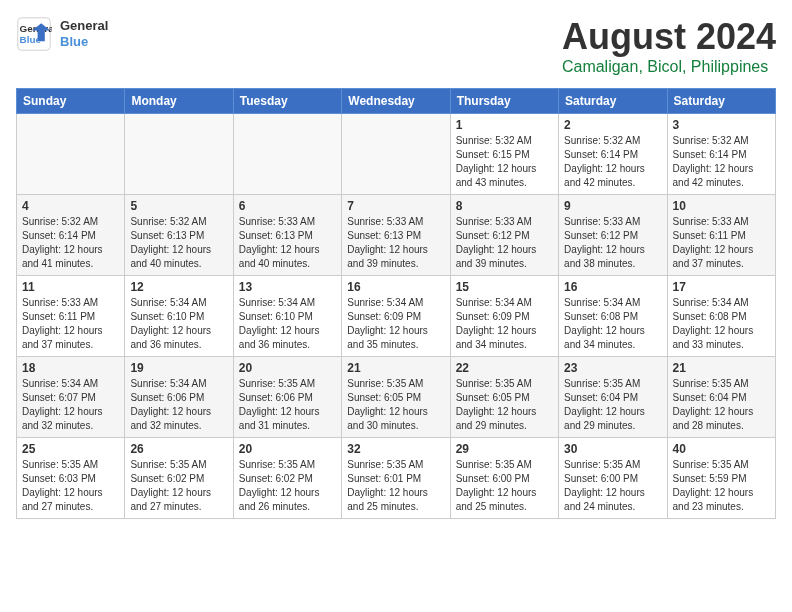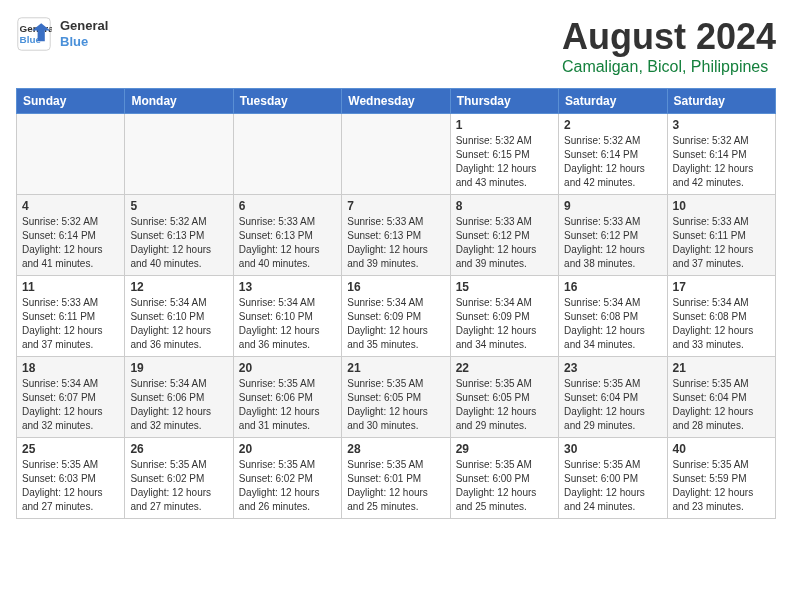--- a/index.html
+++ b/index.html
@@ -310,21 +310,21 @@
 and 27 minutes.</div>
         </td>
         <td>
           <span class="day-num">20</span>
           <div class="day-info" style="white-space: pre-line;">Sunrise: 5:35 AM
 Sunset: 6:02 PM
 Daylight: 12 hours
 and 26 minutes.</div>
         </td>
         <td>
-          <span class="day-num">28</span>
+          <span class="day-num">32</span>
           <div class="day-info" style="white-space: pre-line;">Sunrise: 5:35 AM
 Sunset: 6:01 PM
 Daylight: 12 hours
 and 25 minutes.</div>
         </td>
         <td>
           <span class="day-num">29</span>
           <div class="day-info" style="white-space: pre-line;">Sunrise: 5:35 AM
 Sunset: 6:00 PM
 Daylight: 12 hours

